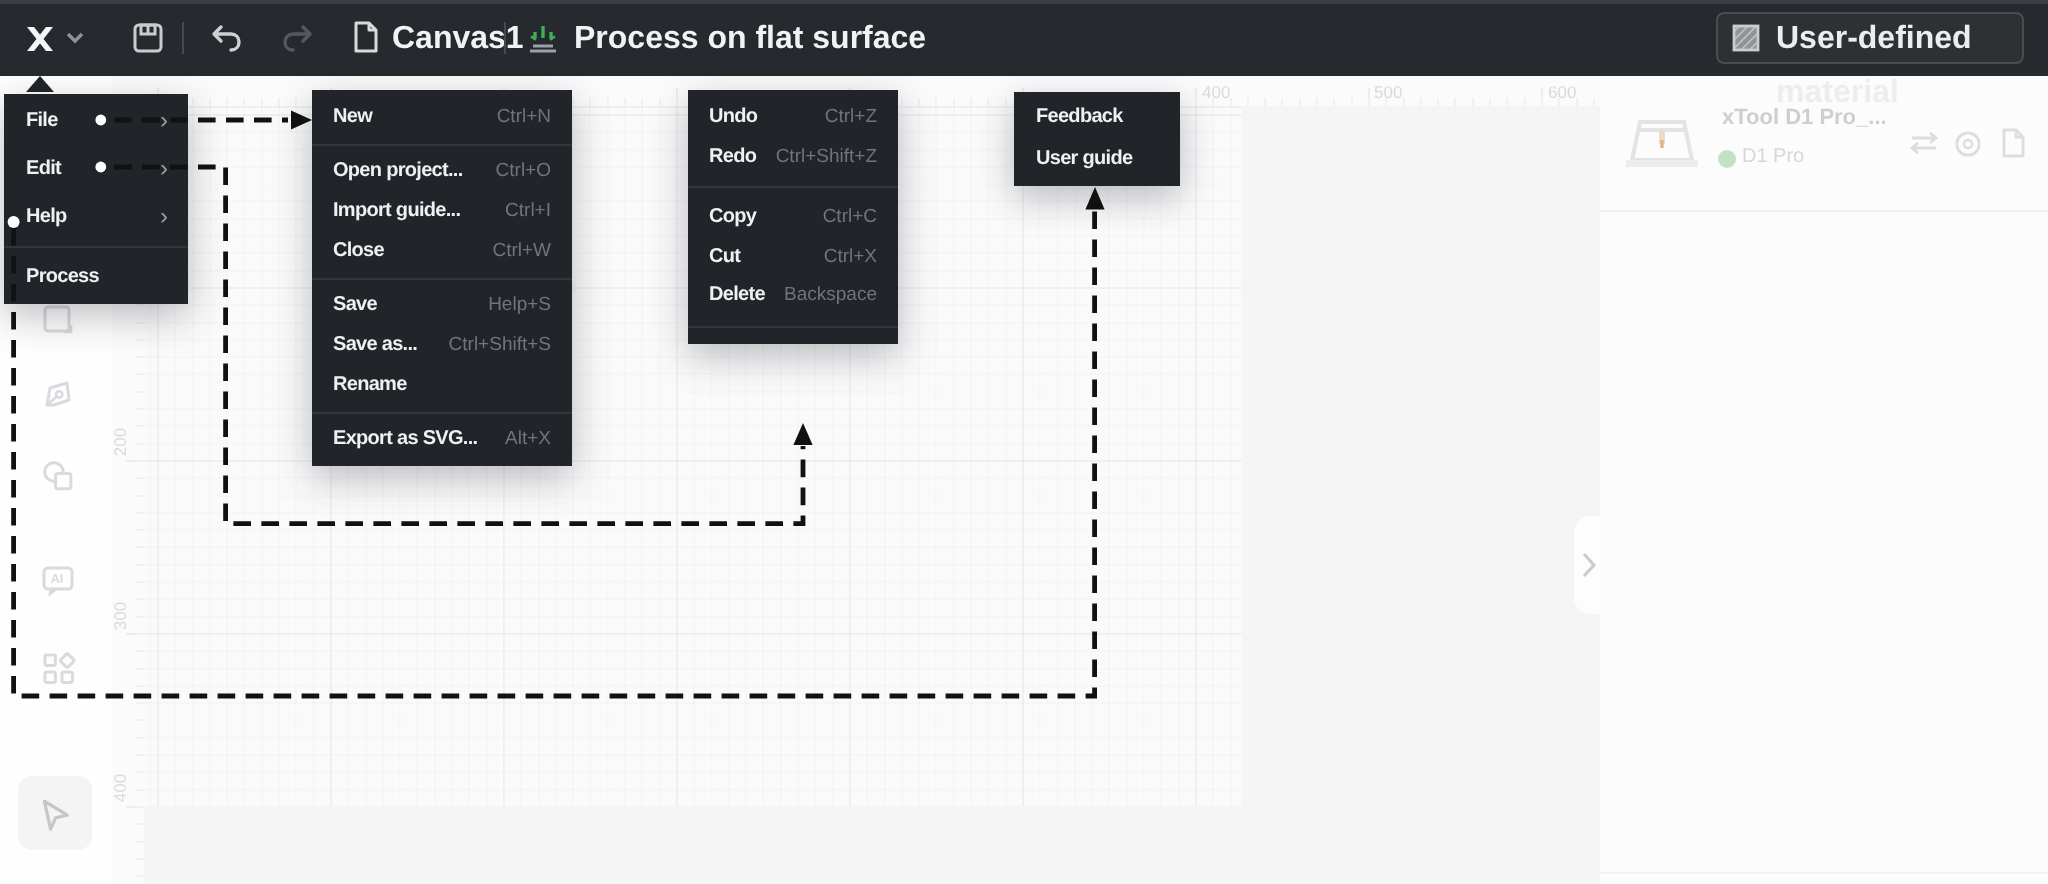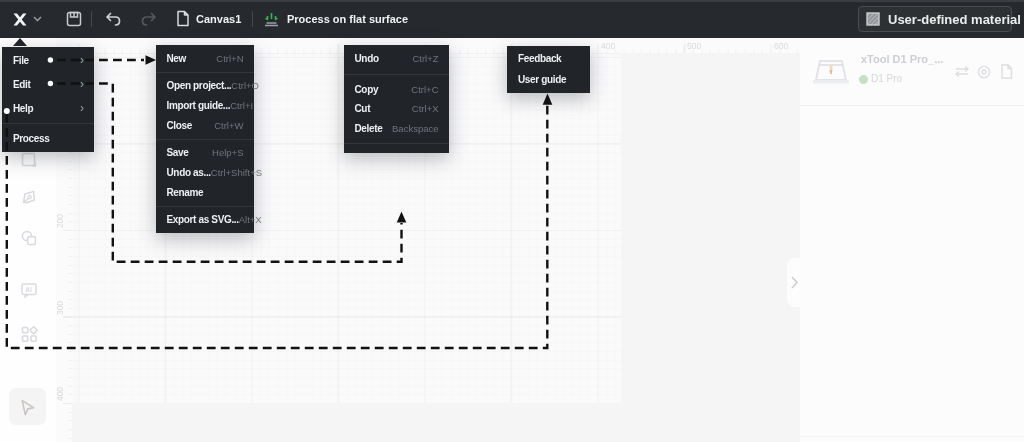--- a/index.html
+++ b/index.html
@@ -3,21 +3,21 @@
 <meta charset="utf-8">
 <style>
   html,body{margin:0;padding:0;}
   body{width:1024px;height:442px;overflow:hidden;position:relative;
        font-family:"Liberation Sans",sans-serif;background:#ffffff;}
   .abs{position:absolute;}
 
   
   #topbar{left:0;top:0;width:1024px;height:38px;background:#26292d;border-top:2px solid #3a3d41;box-sizing:border-box;}
   .tsep{position:absolute;top:11px;width:1px;height:16px;background:#45484c;}
-  .ttext{position:absolute;top:0;height:38px;line-height:39px;color:#f1f2f4;font-size:11px;font-weight:700;letter-spacing:0;}
+  .ttext{position:absolute;top:0;height:38px;line-height:39px;color:#f1f2f4;font-size:16px;font-weight:700;letter-spacing:0;}
 
   
   #matbtn{left:858px;top:6px;width:154px;height:26px;background:#2e3134;border:1px solid #4a4d51;
           border-radius:4px;box-sizing:border-box;}
 
   
   #leftbar{left:0;top:38px;width:56px;height:404px;background:#fefefe;}
   #corner{left:56px;top:38px;width:16px;height:15px;background:#fbfbfc;}
   #hruler{left:72px;top:38px;width:728px;height:15px;background:#fbfbfc;}
   #vruler{left:56px;top:53px;width:16px;height:389px;background:#fbfbfc;}
@@ -52,21 +52,21 @@
   #devdot{left:859px;top:75px;width:9px;height:9px;border-radius:50%;background:#c3e1c5;}
 
   
   .menu{position:absolute;background:#212429;box-shadow:0 6px 18px rgba(40,44,50,.30);
         color:#eef0f2;font-size:10px;font-weight:700;letter-spacing:-0.35px;z-index:5;}
   .mi{display:flex;justify-content:space-between;align-items:center;padding:0 10px 0 11px;white-space:nowrap;}
   .sc{color:#70757b;font-weight:400;font-size:9.5px;letter-spacing:0;}
   .msep{height:1px;background:#32363b;margin:2.5px 0;}
   #menu1{left:2px;top:46.5px;width:92px;padding:1.5px 0 2px 0;}
   #menu1 .mi{height:24px;}
-  #menu2{left:155.5px;top:44.5px;width:98px;padding:4px 0 3px 0;}
+  #menu2{left:155.5px;top:44.5px;width:130px;padding:4px 0 3px 0;}
   #menu2 .mi{height:20px;}
   #menu2 .msep{margin:3px 0;}
   #menu3{left:343.5px;top:44.5px;width:105px;padding:4.5px 0 3.5px 0;}
   #menu3 .mi{height:19.5px;}
   #menu3 .msep{margin:5px 0;}
   #menu4{left:507px;top:45.5px;width:83px;padding:2.5px 0 3px 0;}
   #menu4 .mi{height:21px;}
   #tri{left:12.5px;top:38.3px;width:0;height:0;border-left:7px solid transparent;
        border-right:7px solid transparent;border-bottom:8.3px solid #212429;z-index:5;}
   .chev{color:#9aa0a6;font-weight:400;font-size:12px;letter-spacing:0;}
@@ -199,21 +199,21 @@
 <div class="abs" id="matbtn"></div>
 <svg class="abs" style="left:866px;top:12px;" width="14" height="14" viewBox="0 0 14 14">
   <defs>
     <pattern id="hatch" width="3" height="3" patternTransform="rotate(45)" patternUnits="userSpaceOnUse">
       <rect width="3" height="3" fill="#8f9296"></rect>
       <line x1="0" y1="0" x2="0" y2="3" stroke="#caccce" stroke-width="1.4"></line>
     </pattern>
   </defs>
   <rect x="1" y="1" width="12" height="12" fill="url(#hatch)" stroke="#caccce" stroke-width="1.4"></rect>
 </svg>
-<span class="abs" style="left:888px;top:6px;height:26px;line-height:27px;color:#ecedee;font-size:13px;font-weight:700;">User-defined material</span>
+<span class="abs" style="left:888px;top:6px;height:26px;line-height:27px;color:#ecedee;font-size:16px;font-weight:700;">User-defined material</span>
 
 <div class="abs" id="tri"></div>
 <div class="menu" id="menu1">
   <div class="mi">
       <span>File</span>
       <span class="chev">›</span>
     </div>
   <div class="mi">
       <span>Edit</span>
       <span class="chev">›</span>
@@ -244,36 +244,40 @@
   <div class="mi">
       <span>Close</span>
       <span class="sc">Ctrl+W</span>
     </div>
   <div class="msep"></div>
   <div class="mi">
       <span>Save</span>
       <span class="sc">Help+S</span>
     </div>
   <div class="mi">
-      <span>Undo as...</span>
+      <span>Save as...</span>
       <span class="sc">Ctrl+Shift+S</span>
     </div>
   <div class="mi">
       <span>Rename</span>
     </div>
   <div class="msep"></div>
   <div class="mi">
       <span>Export as SVG...</span>
       <span class="sc">Alt+X</span>
     </div>
 </div>
 <div class="menu" id="menu3">
   <div class="mi">
       <span>Undo</span>
       <span class="sc">Ctrl+Z</span>
+    </div>
+  <div class="mi">
+      <span>Redo</span>
+      <span class="sc">Ctrl+Shift+Z</span>
     </div>
   <div class="msep"></div>
   <div class="mi">
       <span>Copy</span>
       <span class="sc">Ctrl+C</span>
     </div>
   <div class="mi">
       <span>Cut</span>
       <span class="sc">Ctrl+X</span>
     </div>

